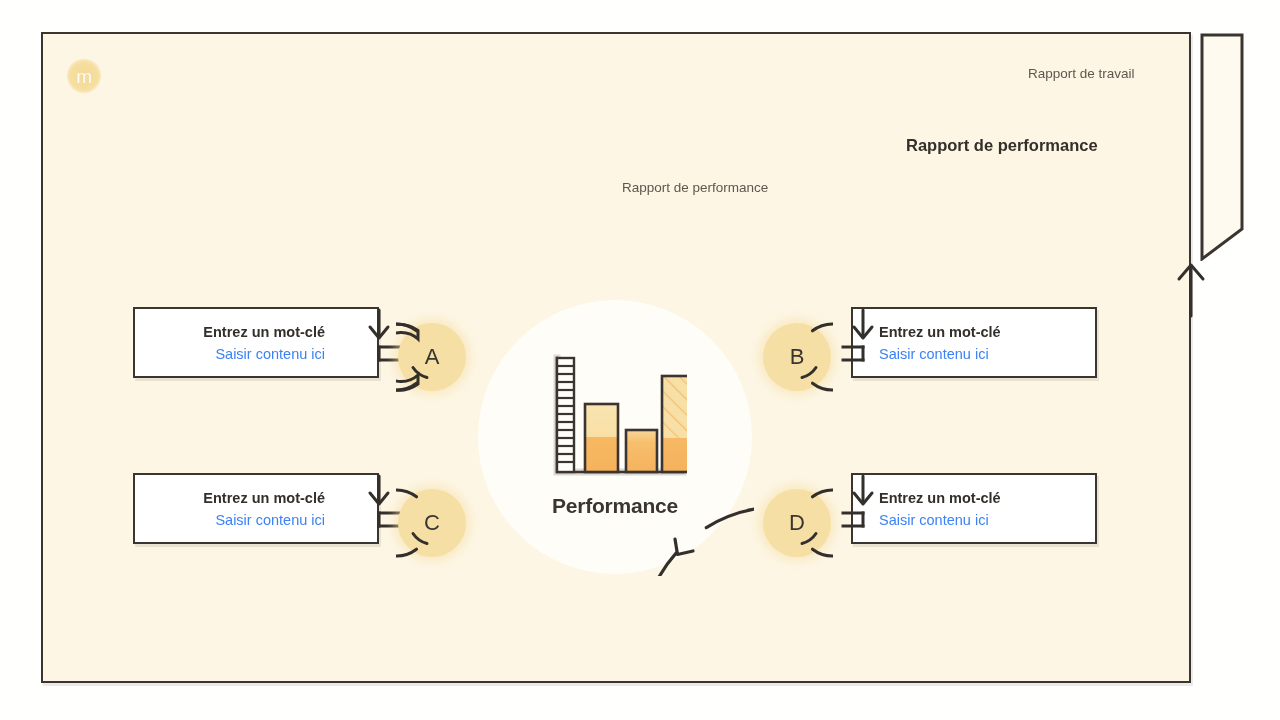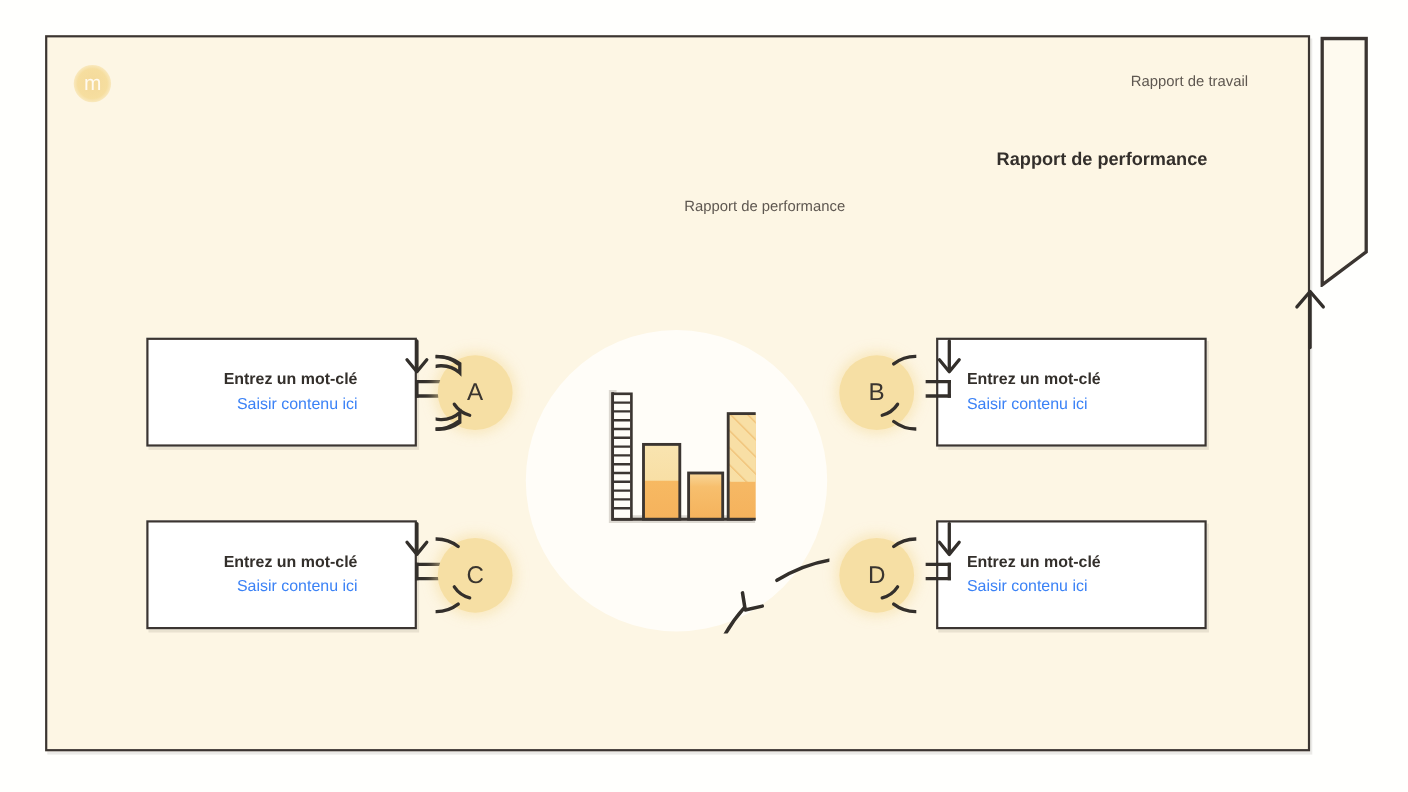--- a/index.html
+++ b/index.html
@@ -133,21 +133,21 @@
     left: 545px;
     top: 352px;
     width: 142px;
     height: 132px;
   }
 
   
   .box {
     position: absolute;
     width: 246px;
-    height: 99px;
+    height: 71px;
     background: #ffffff;
     border: 2.5px solid #3b3531;
     box-sizing: border-box;
     box-shadow: 2px 3px 0 rgba(60,50,40,0.10);
   }
   .box-inner {
     position: absolute;
     top: 50%;
     transform: translateY(-50%);
     width: 100%;
@@ -291,20 +291,21 @@
 
     <rect x="40" y="52" width="33" height="68" fill="url(#barGrad)" stroke="#3b3531" stroke-width="2.6"></rect>
 
     <rect x="81" y="78" width="31" height="42" fill="url(#barGrad2)" stroke="#3b3531" stroke-width="2.6"></rect>
 
     <rect x="117" y="24" width="33" height="96" fill="url(#barGrad2)" stroke="none"></rect>
     <rect x="117" y="24" width="33" height="62" fill="url(#hatch)" stroke="none"></rect>
     <rect x="117" y="24" width="33" height="96" fill="none" stroke="#3b3531" stroke-width="2.6"></rect>
   </svg>
 
+  <div class="center-label">Performance</div>
 
   <div class="box box-left box-a">
     <div class="box-inner">
       <div class="box-kw">Entrez un mot-clé</div>
       <div class="box-sub">Saisir contenu ici</div>
     </div>
   </div>
   <svg class="connector conn-a" viewBox="0 0 60 110">
     <path d="M24 8 V34" stroke="#332f2b" stroke-width="3" fill="none" stroke-linecap="round"></path>
     <path d="M15 25 L24 36 L33 25" stroke="#332f2b" stroke-width="3" fill="none" stroke-linecap="round" stroke-linejoin="round"></path>

